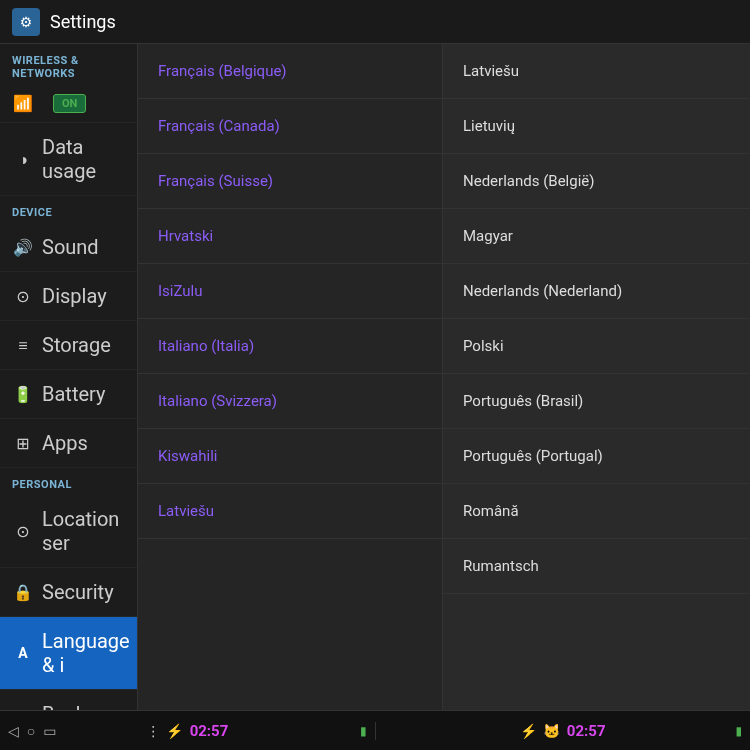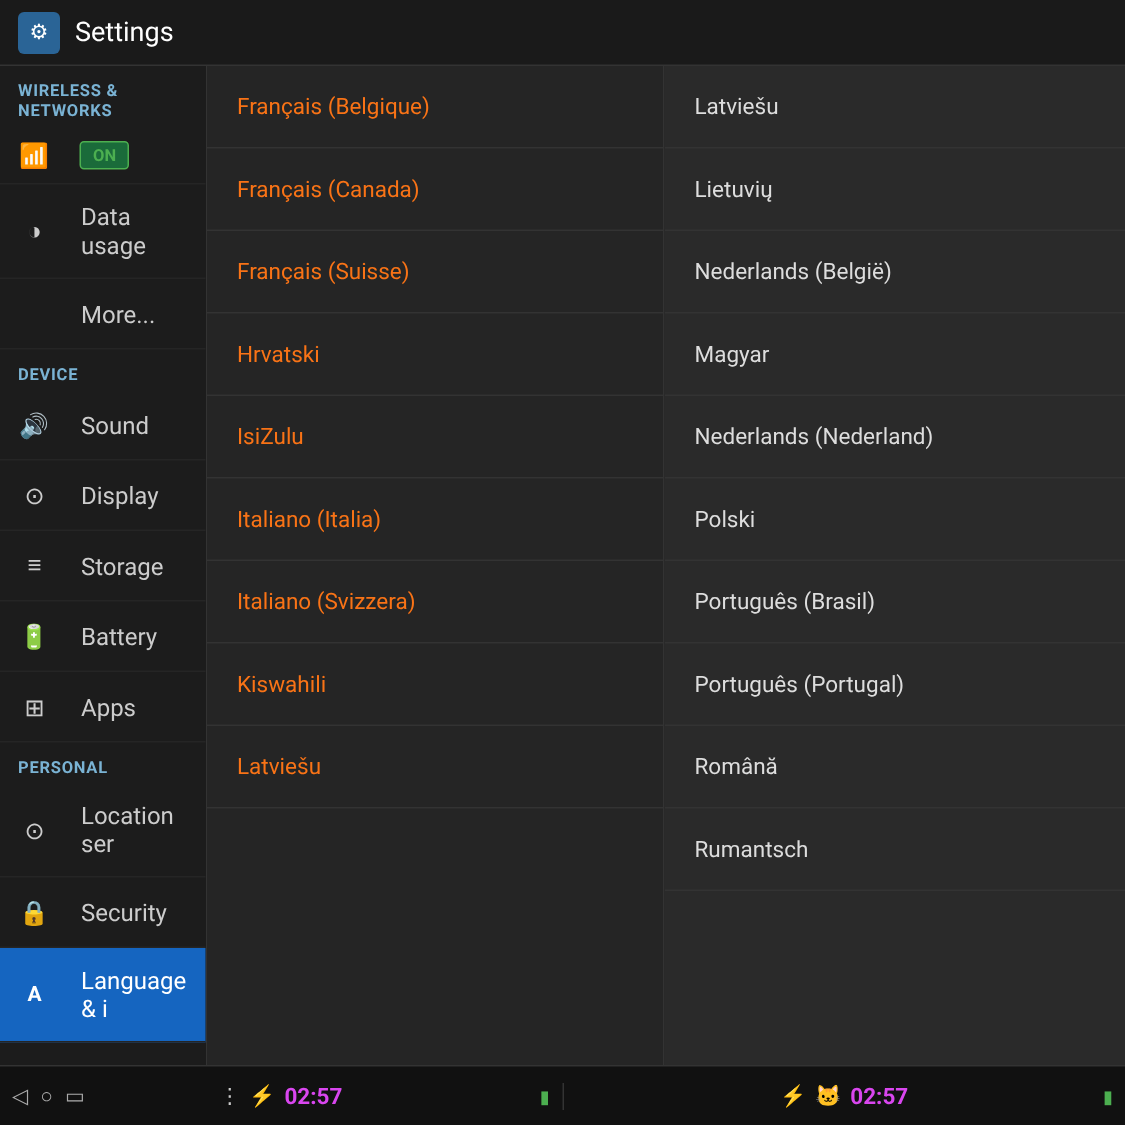--- a/index.html
+++ b/index.html
@@ -82,21 +82,21 @@
     .sidebar-item .icon {
       width: 22px;
       height: 22px;
       margin-right: 8px;
       display: flex;
       align-items: center;
       justify-content: center;
       font-size: 16px;
       flex-shrink: 0;
     }
-    .sidebar-item .label { font-size: 16px; margin-left: 12px; }
+    .sidebar-item .label { font-size: 20px; }
 
     
     .wifi-row {
       display: flex;
       align-items: center;
       padding: 8px 12px;
       border-bottom: 1px solid #252525;
     }
     .wifi-icon {
       width: 22px;
@@ -124,21 +124,21 @@
       width: 305px;
       background: #252525;
       overflow-y: auto;
       flex-shrink: 0;
       border-right: 1px solid #333;
     }
     .list-panel::-webkit-scrollbar { display: none; }
 
     .list-item {
       padding: 18px 20px;
-      color: #f97316;
+      color: #8b5cf6;
       font-size: 15px;
       border-bottom: 1px solid #333;
       cursor: pointer;
     }
 
     
     .right-panel {
       flex: 1;
       background: #2a2a2a;
       overflow-y: auto;
@@ -218,24 +218,20 @@
     <div class="section-header">WIRELESS &amp; NETWORKS</div>
 
     <div class="wifi-row">
       <div class="wifi-icon">📶</div>
       <span class="toggle-on">ON</span>
     </div>
 
     <div class="sidebar-item">
       <div class="icon">◑</div>
       <span class="label">Data usage</span>
-    </div>
-    <div class="sidebar-item">
-      <div class="icon"></div>
-      <span class="label">More...</span>
     </div>
 
     <div class="section-header">DEVICE</div>
 
     <div class="sidebar-item">
       <div class="icon">🔊</div>
       <span class="label">Sound</span>
     </div>
     <div class="sidebar-item">
       <div class="icon">⊙</div>

